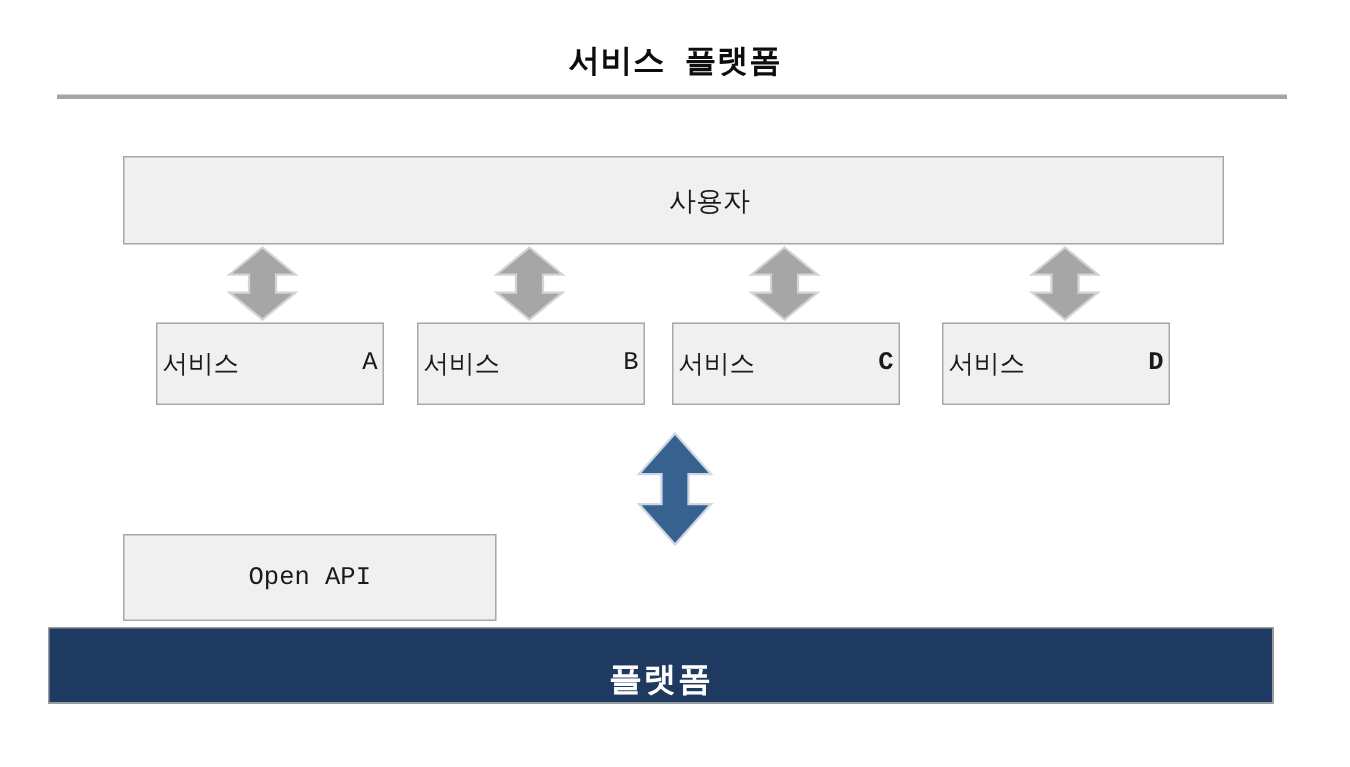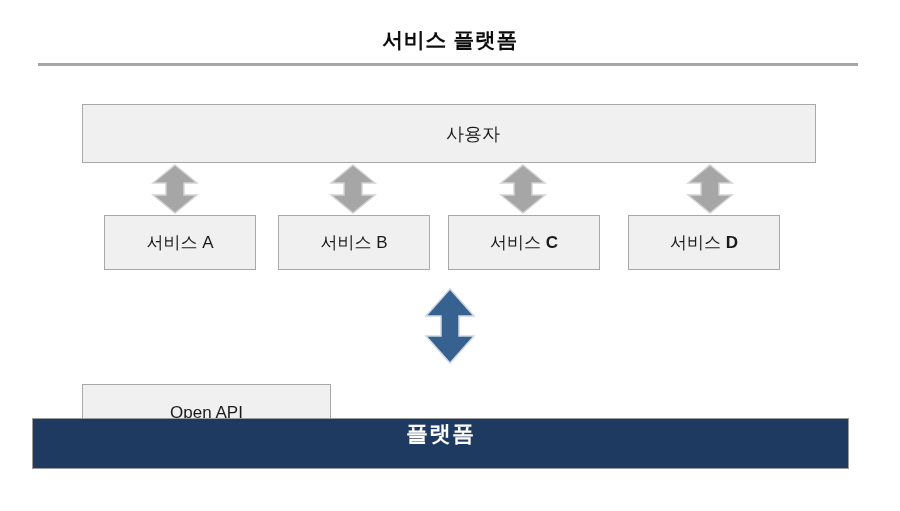--- a/index.html
+++ b/index.html
@@ -11,20 +11,21 @@
     height: 511px;
     background: #ffffff;
     font-family: "Liberation Sans", sans-serif;
     color: #1a1a1a;
     overflow: hidden;
   }
   #canvas {
     position: relative;
     width: 732px;
     height: 511px;
+    font-family: Liberation Mono, monospace;
   }
 
   
   .title {
     position: absolute;
     left: 0;
     top: 26px;
     width: 900px;
     text-align: center;
     font-size: 21px;
@@ -59,53 +60,54 @@
     top: 104px;
     width: 734px;
     height: 59px;
     font-size: 18px;
     padding-left: 48px;
   }
   .svc {
     width: 152px;
     height: 55px;
     top: 215px;
+    gap: 36px;
   }
   .svc-a { left: 104px; }
   .svc-b { left: 278px; }
   .svc-c { left: 448px; }
   .svc-d { left: 628px; }
 
   .svc .lat {
     font-weight: normal;
   }
   .svc.bold-lat .lat {
     font-weight: bold;
   }
 
   .cap {
     height: 58px;
-    top: 384px;
+    top: 356px;
   }
   .cap-api  { left: 82px;  width: 249px; }
   .cap-func { left: 364px; width: 220px; }
   .cap-pay  { left: 610px; width: 199px; }
 
   
   .platform-bar {
     position: absolute;
     box-sizing: border-box;
     left: 32px;
     top: 418px;
     width: 817px;
     height: 51px;
     background: #1f3a60;
     border: 1px solid #9c9c9c;
     display: flex;
-    align-items: flex-start;
+    align-items: flex-end;
     justify-content: center;
     color: #ffffff;
     font-size: 22px;
     font-weight: bold;
     letter-spacing: 1px;
   }
 
   
   .arrow {
     position: absolute;

